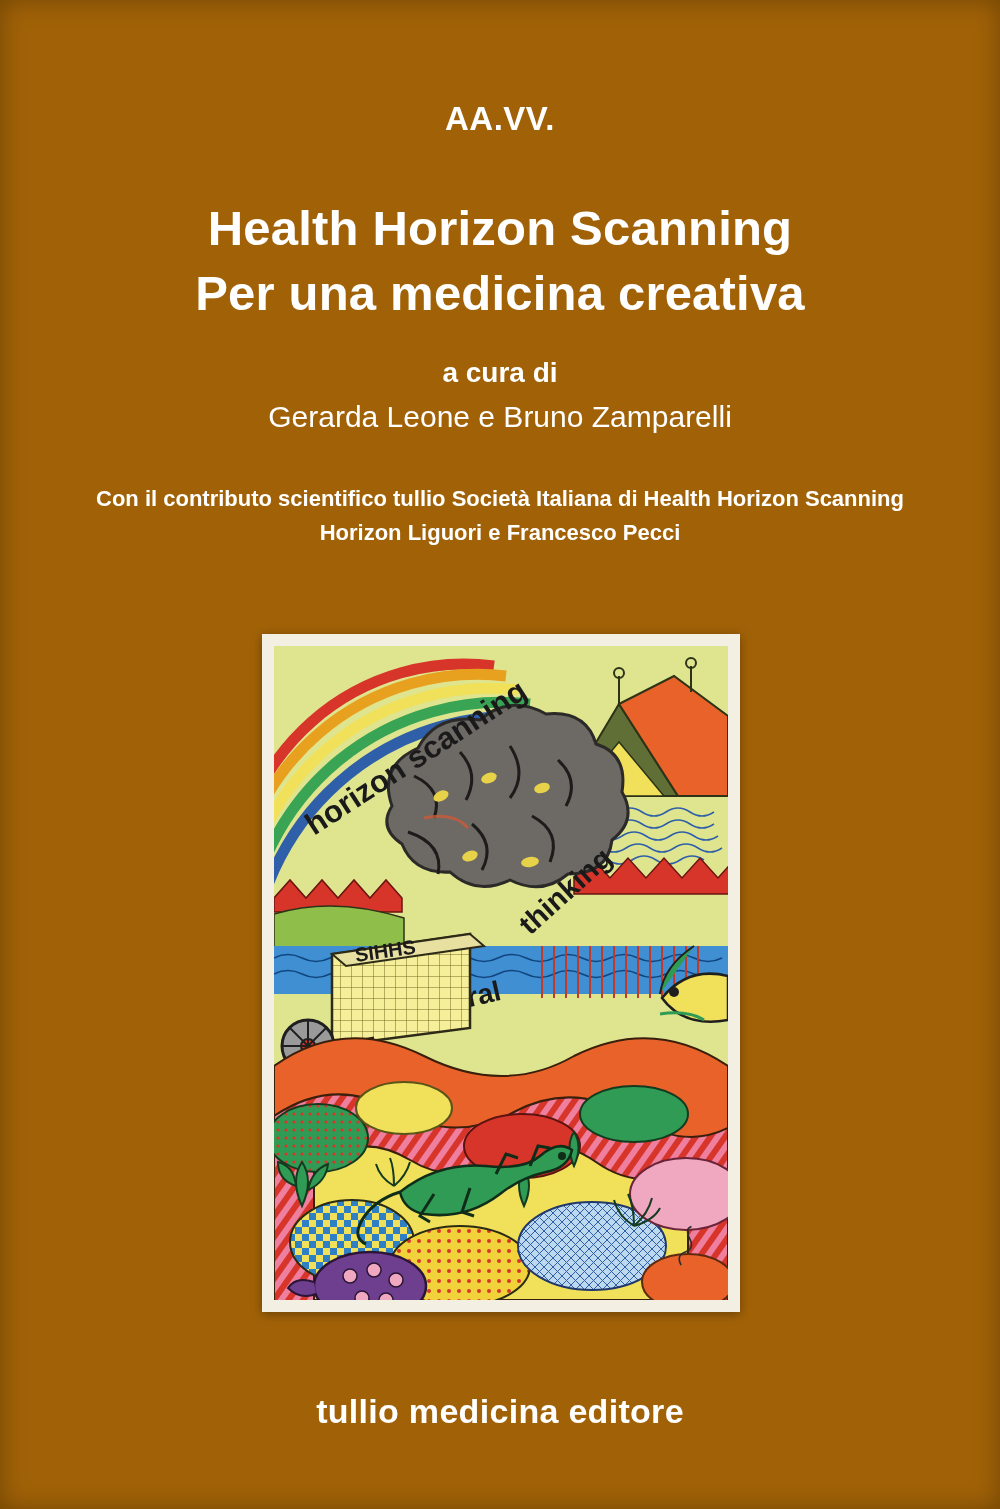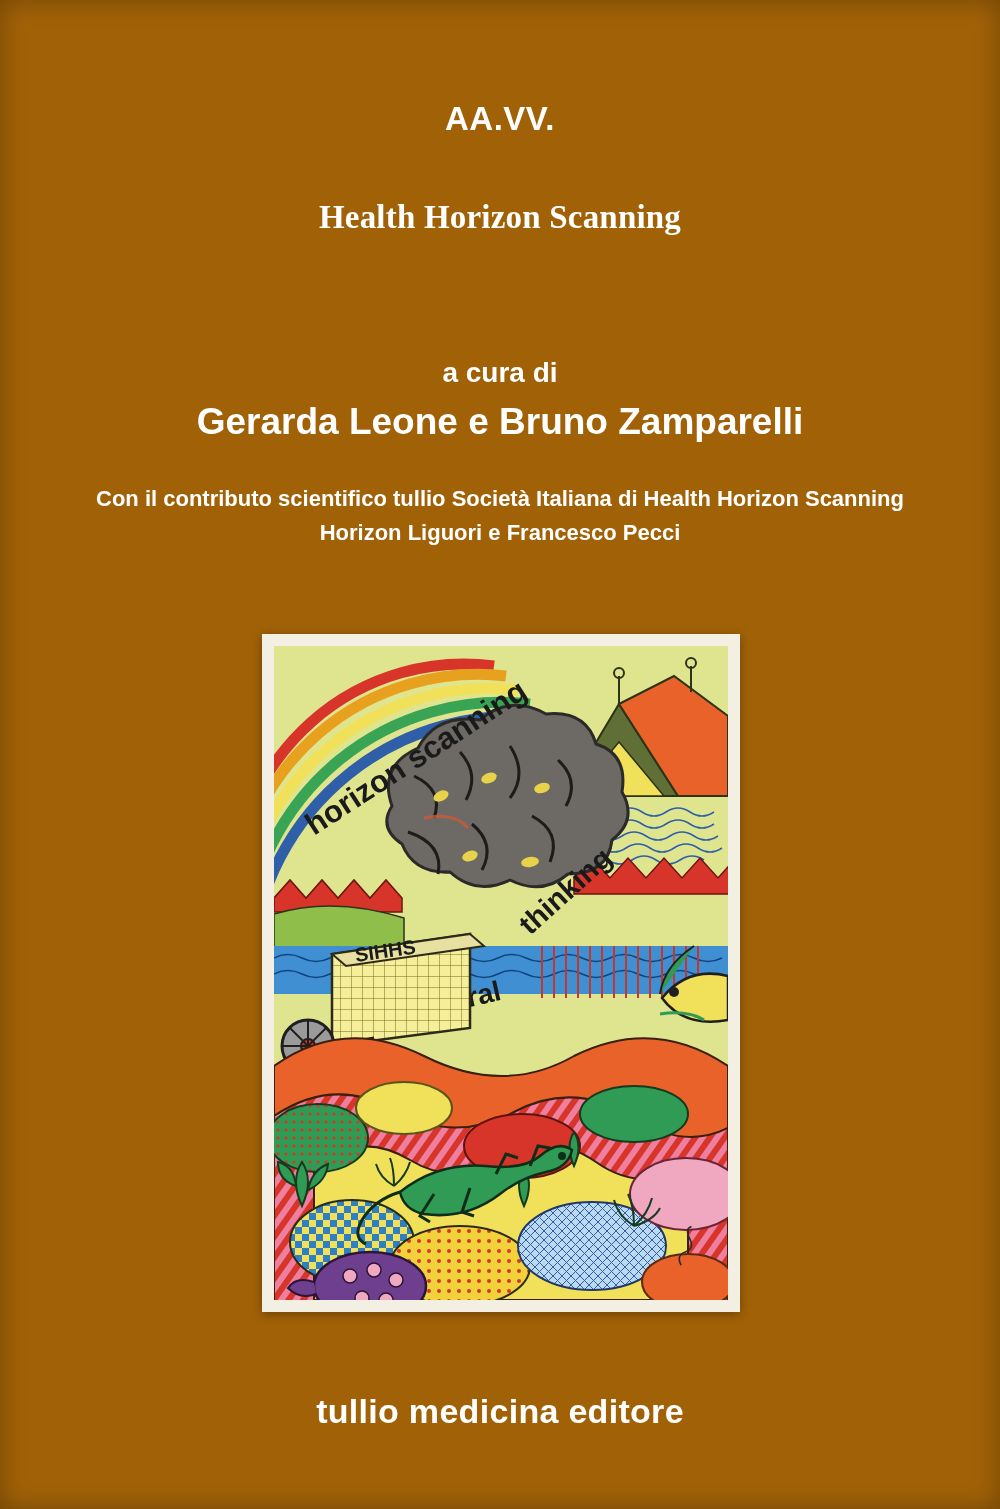--- a/index.html
+++ b/index.html
@@ -35,41 +35,40 @@
     letter-spacing: 0.5px;
   }
   .title-block {
     position: absolute;
     top: 196px;
     left: 0;
     width: 100%;
     text-align: center;
   }
   .title-line {
-    font-size: 33px;
+    font-size: 49px;
     font-weight: bold;
     line-height: 1.33;
     letter-spacing: 0.2px;
-    font-family: Liberation Serif, serif;
   }
   .editors-block {
     position: absolute;
     top: 352px;
     left: 0;
     width: 100%;
     text-align: center;
   }
   .editors-lead {
     font-size: 28px;
     font-weight: bold;
     line-height: 1.5;
   }
   .editors-names {
-    font-size: 37px;
-    font-weight: bold;
+    font-size: 30px;
+    font-weight: normal;
     line-height: 1.5;
   }
   .contrib-block {
     position: absolute;
     top: 482px;
     left: 0;
     width: 100%;
     text-align: center;
   }
   .contrib-line {
@@ -113,20 +112,21 @@
 </style>
 </head>
 <body>
 
 <div id="cover">
 
   <div class="authors-top">AA.VV.</div>
 
   <div class="title-block">
     <div class="title-line">Health Horizon Scanning</div>
+    <div class="title-line">Per una medicina creativa</div>
   </div>
 
   <div class="editors-block">
     <div class="editors-lead">a cura di</div>
     <div class="editors-names">Gerarda Leone e Bruno Zamparelli</div>
   </div>
 
   <div class="contrib-block">
     <div class="contrib-line">Con il contributo scientifico tullio Società Italiana di Health Horizon Scanning</div>
     <div class="contrib-line">Horizon Liguori e Francesco Pecci</div>

